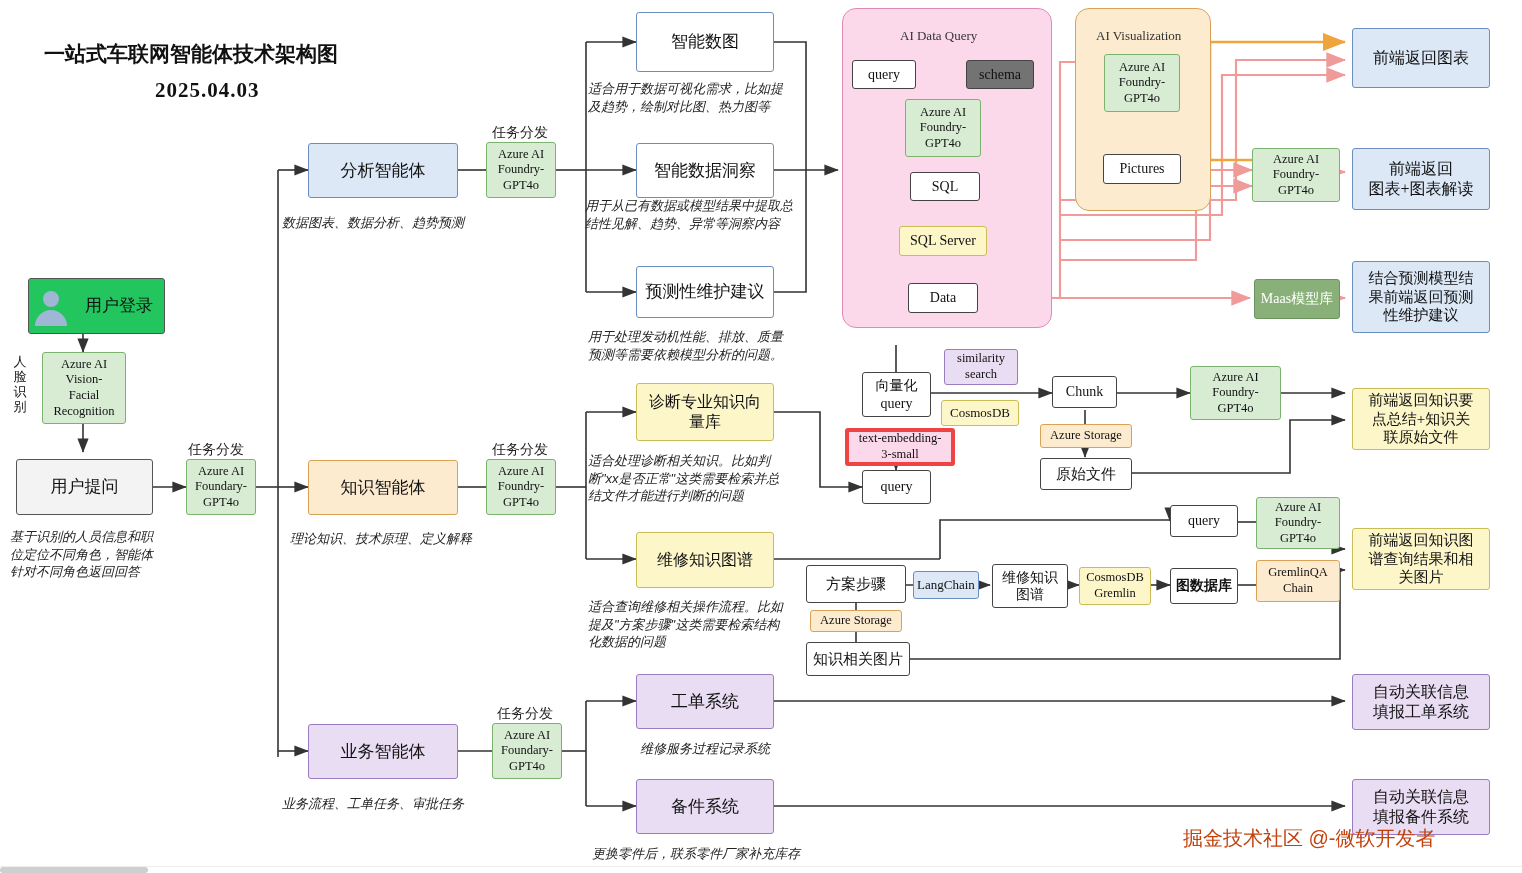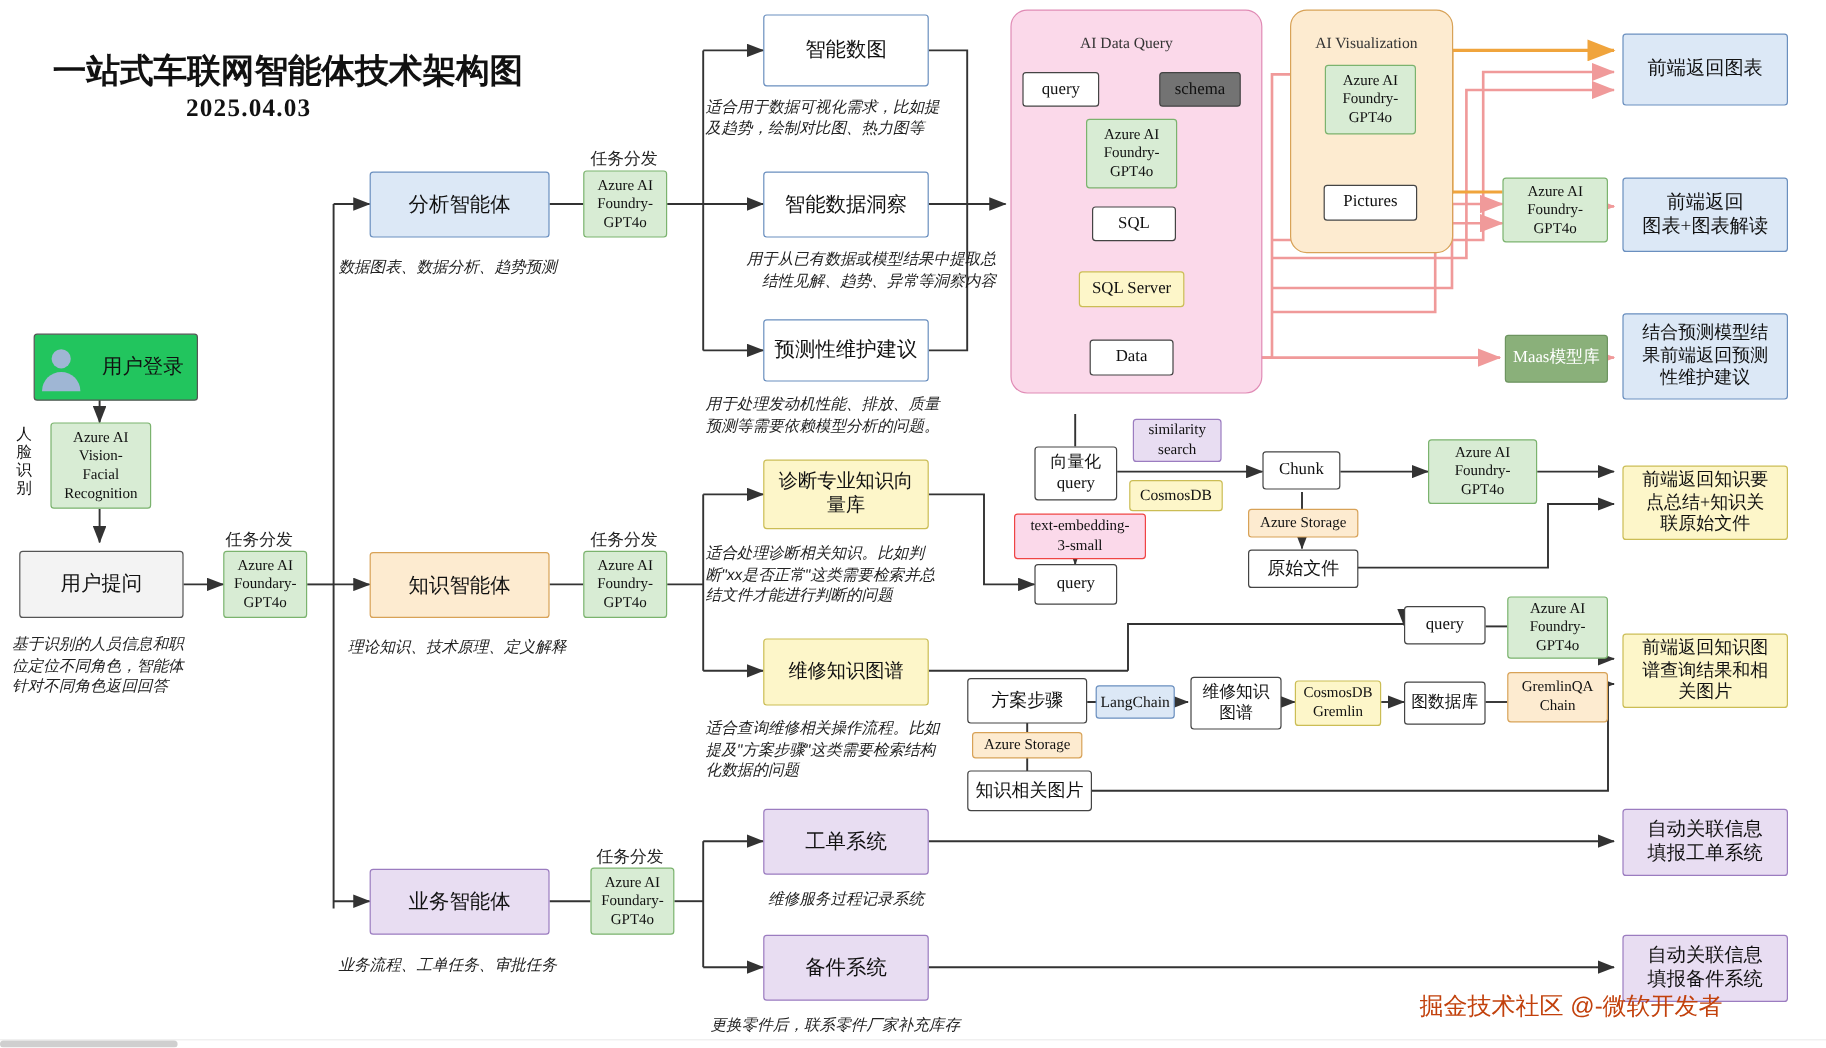--- a/index.html
+++ b/index.html
@@ -172,21 +172,21 @@
       <path d="M1340,298 L1345,298" marker-end="url(#ahp)"></path>
     </g>
 
     <g stroke="#f0a43c" stroke-width="2.6" fill="none">
       <path d="M1142,112 L1142,148" marker-end="url(#aho)"></path>
       <path d="M1181,160 L1210,160 L1210,42 L1345,42" marker-end="url(#aho)"></path>
       <path d="M1181,178 L1200,178 L1200,160 L1252,160"></path>
     </g>
   </svg>
 
-  <div class="title" style="left:44px;top:40px;font-size:28px;">一站式车联网智能体技术架构图</div>
+  <div class="title" style="left:44px;top:40px;font-size:21px;">一站式车联网智能体技术架构图</div>
   <div class="title" style="left:155px;top:78px;font-size:21px;letter-spacing:1px;">2025.04.03</div>
 
   <div class="grp" style="left:842px;top:8px;width:210px;height:320px;background:#fbd9ea;border:1px solid #e08bb5;"></div>
   <div class="grplabel" style="left:900px;top:28px;">AI Data Query</div>
 
   <div class="grp" style="left:1075px;top:8px;width:136px;height:203px;background:#fdebd0;border:1px solid #d8a257;"></div>
   <div class="grplabel" style="left:1096px;top:28px;">AI Visualization</div>
 
   <div class="box" style="left:28px;top:258px;width:137px;height:56px;background:#22c55e;border:1.5px solid #555;margin-top:20px;">
     <div style="position:relative;width:100%;height:100%;">
@@ -239,21 +239,21 @@
   <div class="note" style="left:497px;top:704px;font-style:normal;font-size:14px;">任务分发</div>
   <div class="box" style="left:492px;top:723px;width:70px;height:56px;background:#d8ecd4;border:1px solid #7bb36e;font-size:12.5px;">Azure AI
 Foundary-
 GPT4o</div>
 
   <div class="box" style="left:636px;top:12px;width:138px;height:60px;background:#fff;border:1.5px solid #6a8fbf;font-size:17px;">智能数图</div>
   <div class="note" style="left:588px;top:80px;width:240px;">适合用于数据可视化需求，比如提
 及趋势，绘制对比图、热力图等</div>
 
   <div class="box" style="left:636px;top:143px;width:138px;height:55px;background:#fff;border:1.5px solid #6a8fbf;font-size:17px;">智能数据洞察</div>
-  <div class="note" style="left:585px;top:207px;width:245px;text-align:right;">用于从已有数据或模型结果中提取总
+  <div class="note" style="left:585px;top:197px;width:245px;">用于从已有数据或模型结果中提取总
 结性见解、趋势、异常等洞察内容</div>
 
   <div class="box" style="left:636px;top:266px;width:138px;height:52px;background:#fff;border:1.5px solid #6a8fbf;font-size:17px;">预测性维护建议</div>
   <div class="note" style="left:588px;top:328px;width:240px;">用于处理发动机性能、排放、质量
 预测等需要依赖模型分析的问题。</div>
 
   <div class="box" style="left:636px;top:383px;width:138px;height:58px;background:#fdf6c9;border:1.5px solid #cbbd55;font-size:16px;">诊断专业知识向
 量库</div>
   <div class="note" style="left:588px;top:452px;width:240px;">适合处理诊断相关知识。比如判
 断"xx是否正常"这类需要检索并总
@@ -294,41 +294,41 @@
 图表+图表解读</div>
   <div class="box" style="left:1352px;top:261px;width:138px;height:72px;background:#dce8f6;border:1.3px solid #6a8fbf;font-size:15px;">结合预测模型结
 果前端返回预测
 性维护建议</div>
 
   <div class="box" style="left:862px;top:372px;width:69px;height:45px;background:#fff;border:1.3px solid #444;font-size:14px;">向量化
 query</div>
   <div class="box" style="left:944px;top:349px;width:74px;height:36px;background:#e8ddf2;border:1px solid #9b7cc0;font-size:12.5px;">similarity
 search</div>
   <div class="box" style="left:941px;top:400px;width:78px;height:26px;background:#fdf6c9;border:1px solid #cbbd55;font-size:13px;">CosmosDB</div>
-  <div class="box" style="left:845px;top:428px;width:110px;height:38px;background:#fbd9ea;border:1px solid #ef4444;font-size:12.5px;">text-embedding-
+  <div class="box" style="left:845px;top:428px;width:110px;height:38px;background:#fbd9ea;border:4px solid #ef4444;font-size:12.5px;">text-embedding-
 3-small</div>
   <div class="box" style="left:862px;top:470px;width:69px;height:34px;background:#fff;border:1.3px solid #444;font-size:14px;">query</div>
   <div class="box" style="left:1052px;top:376px;width:65px;height:32px;background:#fff;border:1.3px solid #444;font-size:14px;">Chunk</div>
   <div class="box" style="left:1040px;top:424px;width:92px;height:24px;background:#fdebd0;border:1px solid #d8a257;font-size:12.5px;">Azure Storage</div>
   <div class="box" style="left:1040px;top:458px;width:92px;height:32px;background:#fff;border:1.3px solid #444;font-size:15px;">原始文件</div>
   <div class="box" style="left:1190px;top:366px;width:91px;height:54px;background:#d8ecd4;border:1px solid #7bb36e;font-size:12.5px;">Azure AI
 Foundry-
 GPT4o</div>
   <div class="box" style="left:1352px;top:388px;width:138px;height:62px;background:#fdf6c9;border:1.3px solid #cbbd55;font-size:15px;">前端返回知识要
 点总结+知识关
 联原始文件</div>
 
   <div class="box" style="left:806px;top:565px;width:100px;height:38px;background:#fff;border:1.3px solid #444;font-size:15px;">方案步骤</div>
   <div class="box" style="left:810px;top:610px;width:92px;height:22px;background:#fdebd0;border:1px solid #d8a257;font-size:12.5px;">Azure Storage</div>
   <div class="box" style="left:913px;top:571px;width:66px;height:28px;background:#dce8f6;border:1px solid #6a8fbf;font-size:13px;">LangChain</div>
   <div class="box" style="left:992px;top:564px;width:76px;height:44px;background:#fff;border:1.3px solid #444;font-size:14px;">维修知识
 图谱</div>
   <div class="box" style="left:1079px;top:567px;width:72px;height:38px;background:#fdf6c9;border:1px solid #cbbd55;font-size:12.5px;">CosmosDB
 Gremlin</div>
-  <div class="box" style="left:1170px;top:568px;width:68px;height:36px;background:#fff;border:1.3px solid #444;font-size:14px;">图数据库</div>
+  <div class="box" style="left:1170px;top:568px;width:68px;height:36px;background:#fff;border:1.3px solid #444;font-size:14px;font-weight:bold;">图数据库</div>
   <div class="box" style="left:1170px;top:505px;width:68px;height:32px;background:#fff;border:1.3px solid #444;font-size:14px;">query</div>
   <div class="box" style="left:1256px;top:497px;width:84px;height:52px;background:#d8ecd4;border:1px solid #7bb36e;font-size:12.5px;">Azure AI
 Foundry-
 GPT4o</div>
   <div class="box" style="left:1256px;top:560px;width:84px;height:42px;background:#fdebd0;border:1px solid #d8a257;font-size:12.5px;">GremlinQA
 Chain</div>
   <div class="box" style="left:1352px;top:528px;width:138px;height:62px;background:#fdf6c9;border:1.3px solid #cbbd55;font-size:15px;">前端返回知识图
 谱查询结果和相
 关图片</div>
   <div class="box" style="left:806px;top:642px;width:104px;height:34px;background:#fff;border:1.3px solid #444;font-size:15px;">知识相关图片</div>

